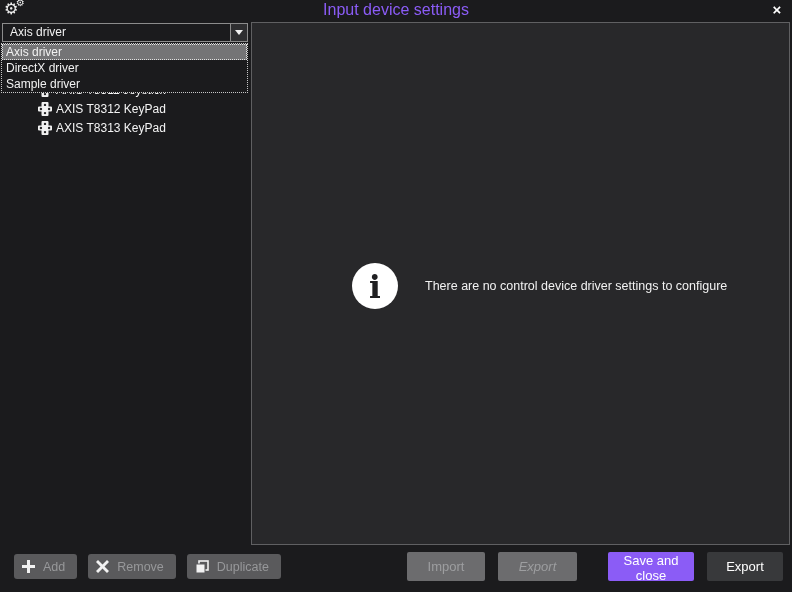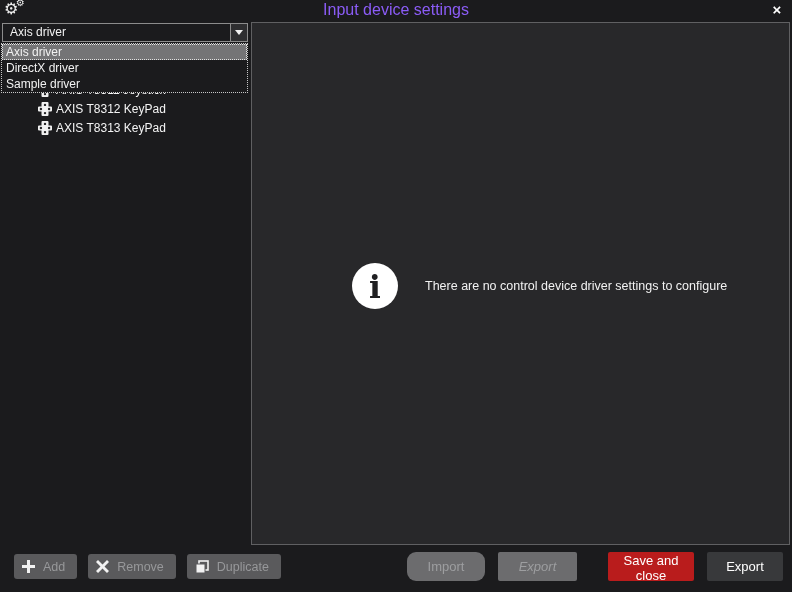--- a/index.html
+++ b/index.html
@@ -48,23 +48,23 @@
   .tree-row{height:19px;display:flex;align-items:flex-end;padding-left:38px;cursor:default;}
   .tree-row svg{flex:0 0 auto;}
   .tree-label{margin-left:4px;font-size:12px;color:#f4f4f4;white-space:nowrap;}
   
   .footer-left{position:absolute;left:14px;bottom:13px;display:flex;gap:11px;}
   .tool-btn{height:25px;background:#5a5a5c;border:none;border-radius:3px;
     display:flex;align-items:center;padding:0 12px 0 8px;gap:8px;
     font-family:"Liberation Sans", sans-serif;font-size:12.5px;color:#97989a;cursor:default;}
   .abs-btn{position:absolute;bottom:11px;height:29px;border:none;border-radius:2px;
     font-family:"Liberation Sans", sans-serif;font-size:13px;text-align:center;cursor:default;}
-  .btn-import{left:407px;width:78px;background:#6c6c6e;color:#9d9ea0;border-radius:9px;}
+  .btn-import{left:407px;width:78px;background:#6c6c6e;color:#9d9ea0;}
   .btn-export{left:498px;width:79px;background:#6c6c6e;color:#9d9ea0;font-style:italic;}
-  .btn-save{left:608px;width:86px;background:#b91c1c;color:#ffffff;}
+  .btn-save{left:608px;width:86px;background:#8b5cf6;color:#ffffff;}
   .btn-close{left:707px;width:76px;background:#38393b;color:#ffffff;}
 </style>
 </head>
 <body>
 
 <div class="titlebar">
   <div class="gears">
     <span class="gear-big">⚙</span>
     <span class="gear-small">⚙</span>
   </div>

